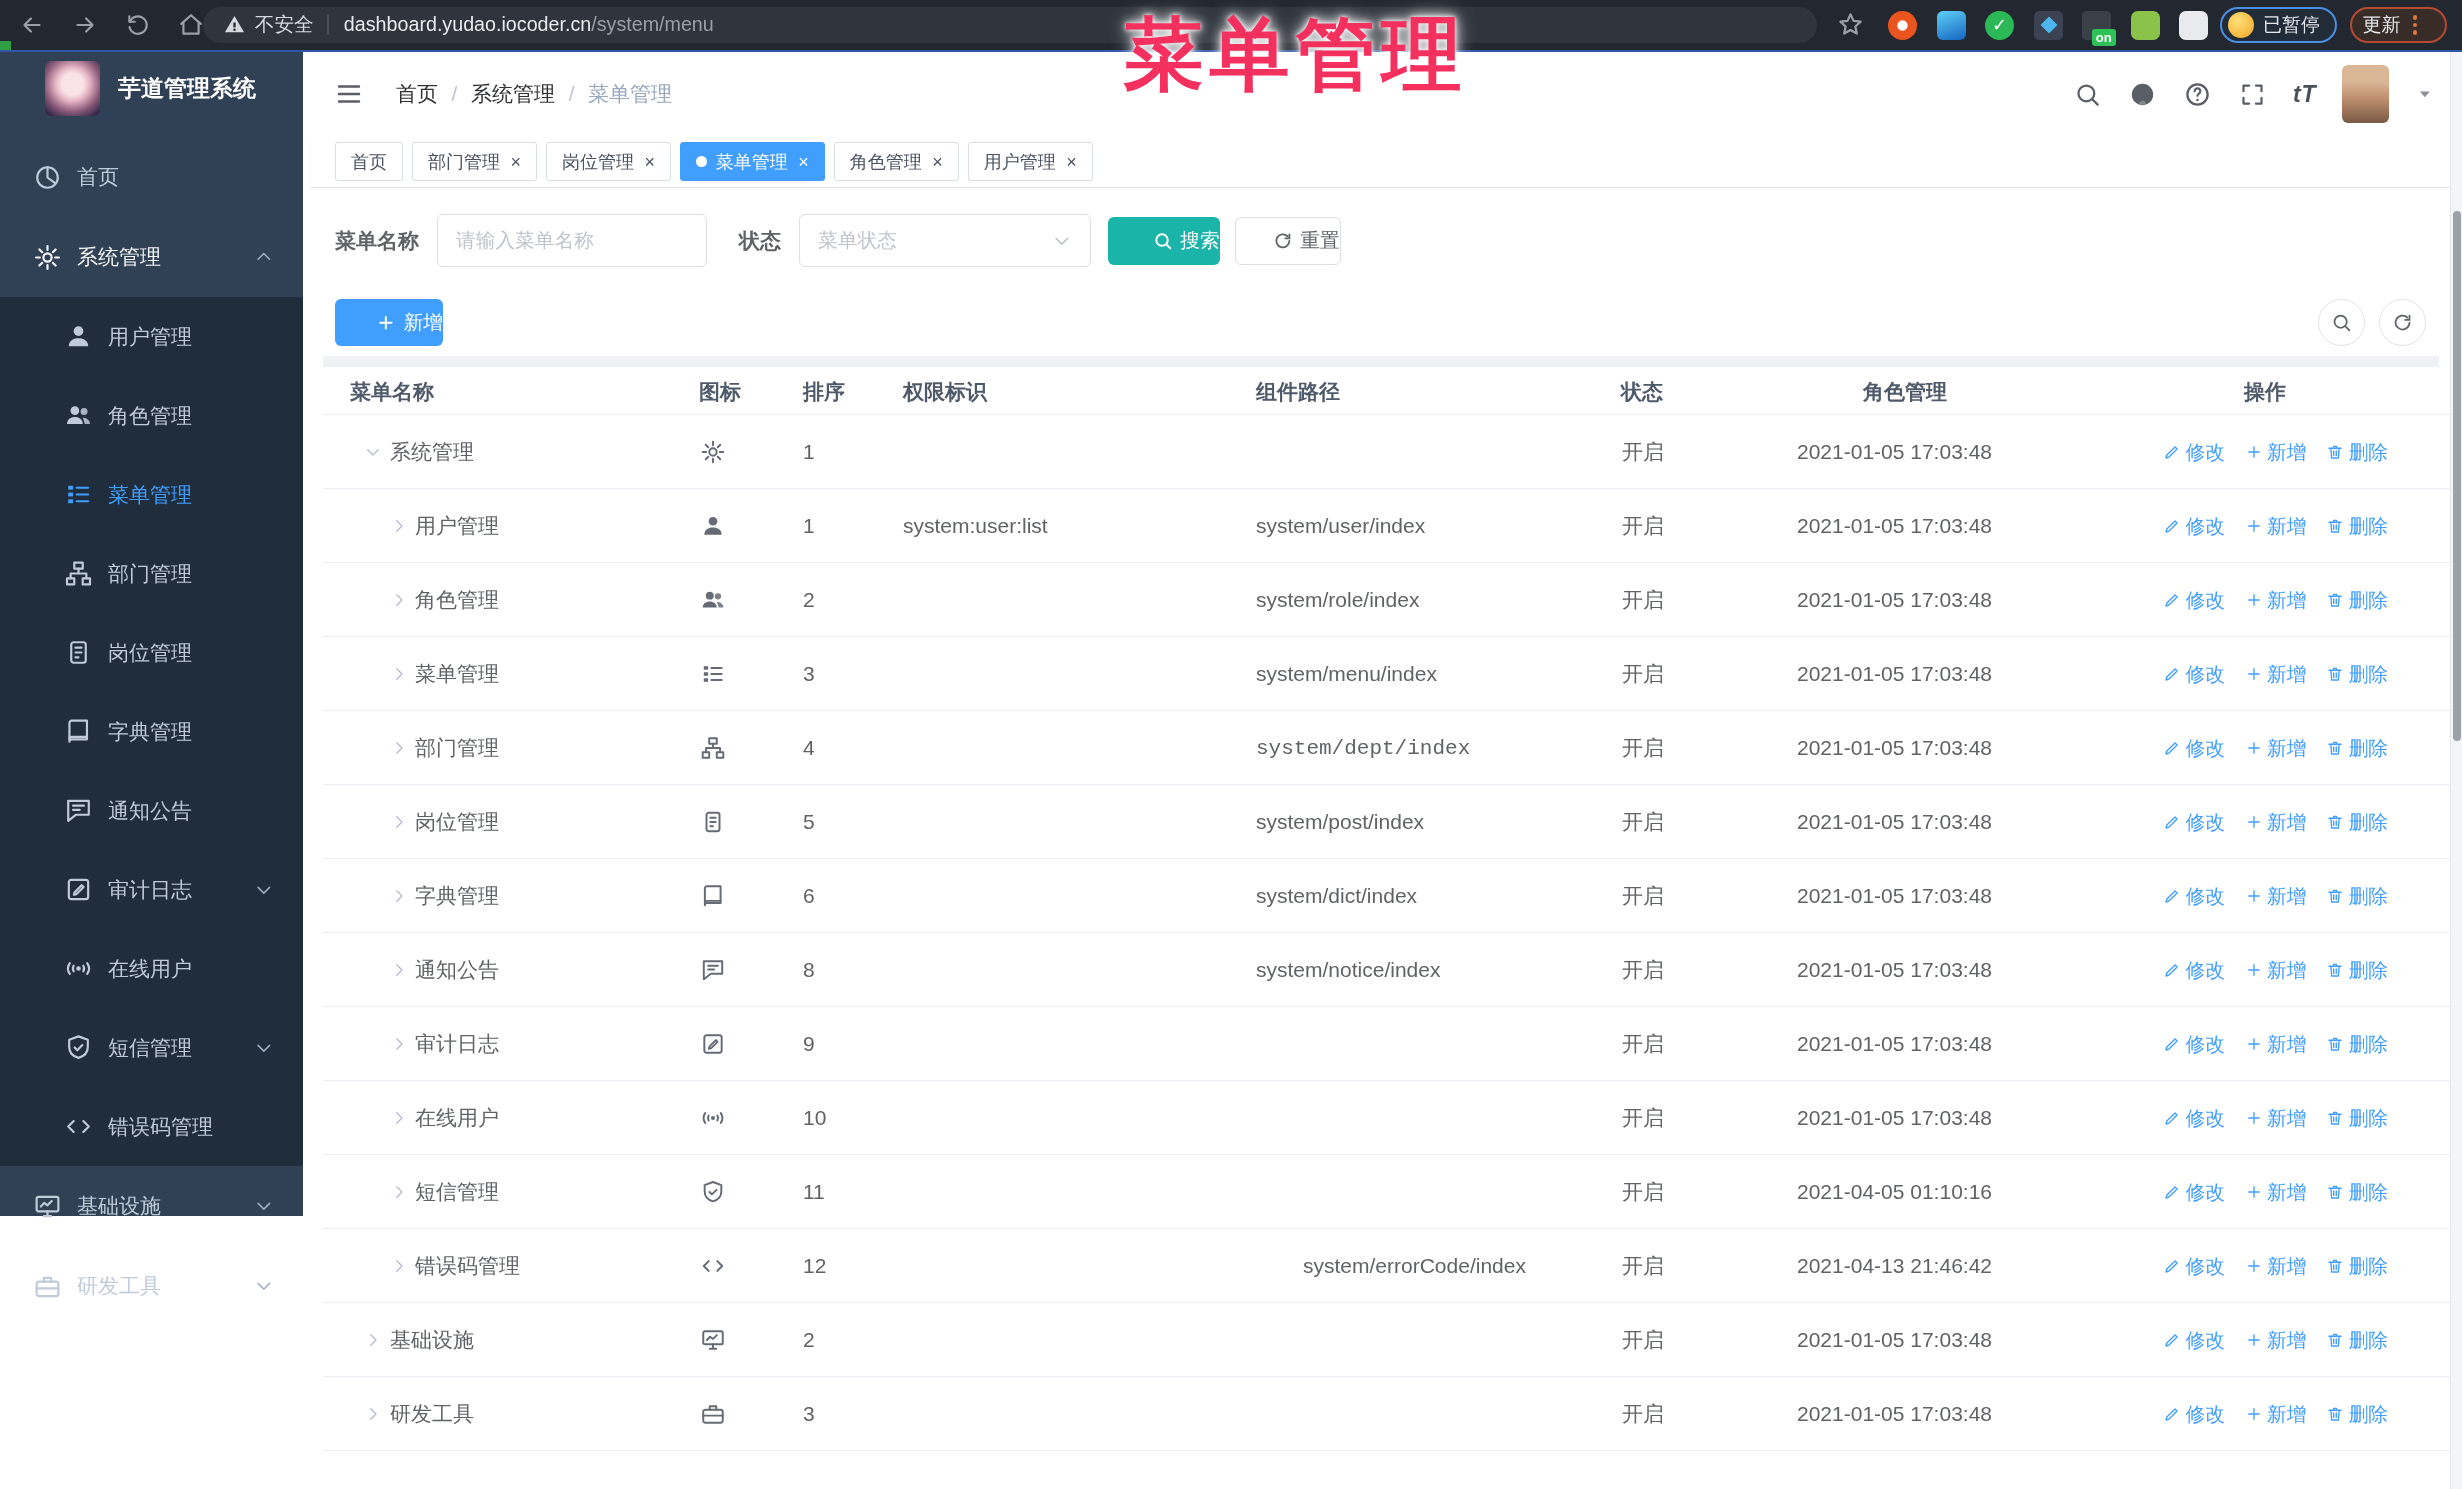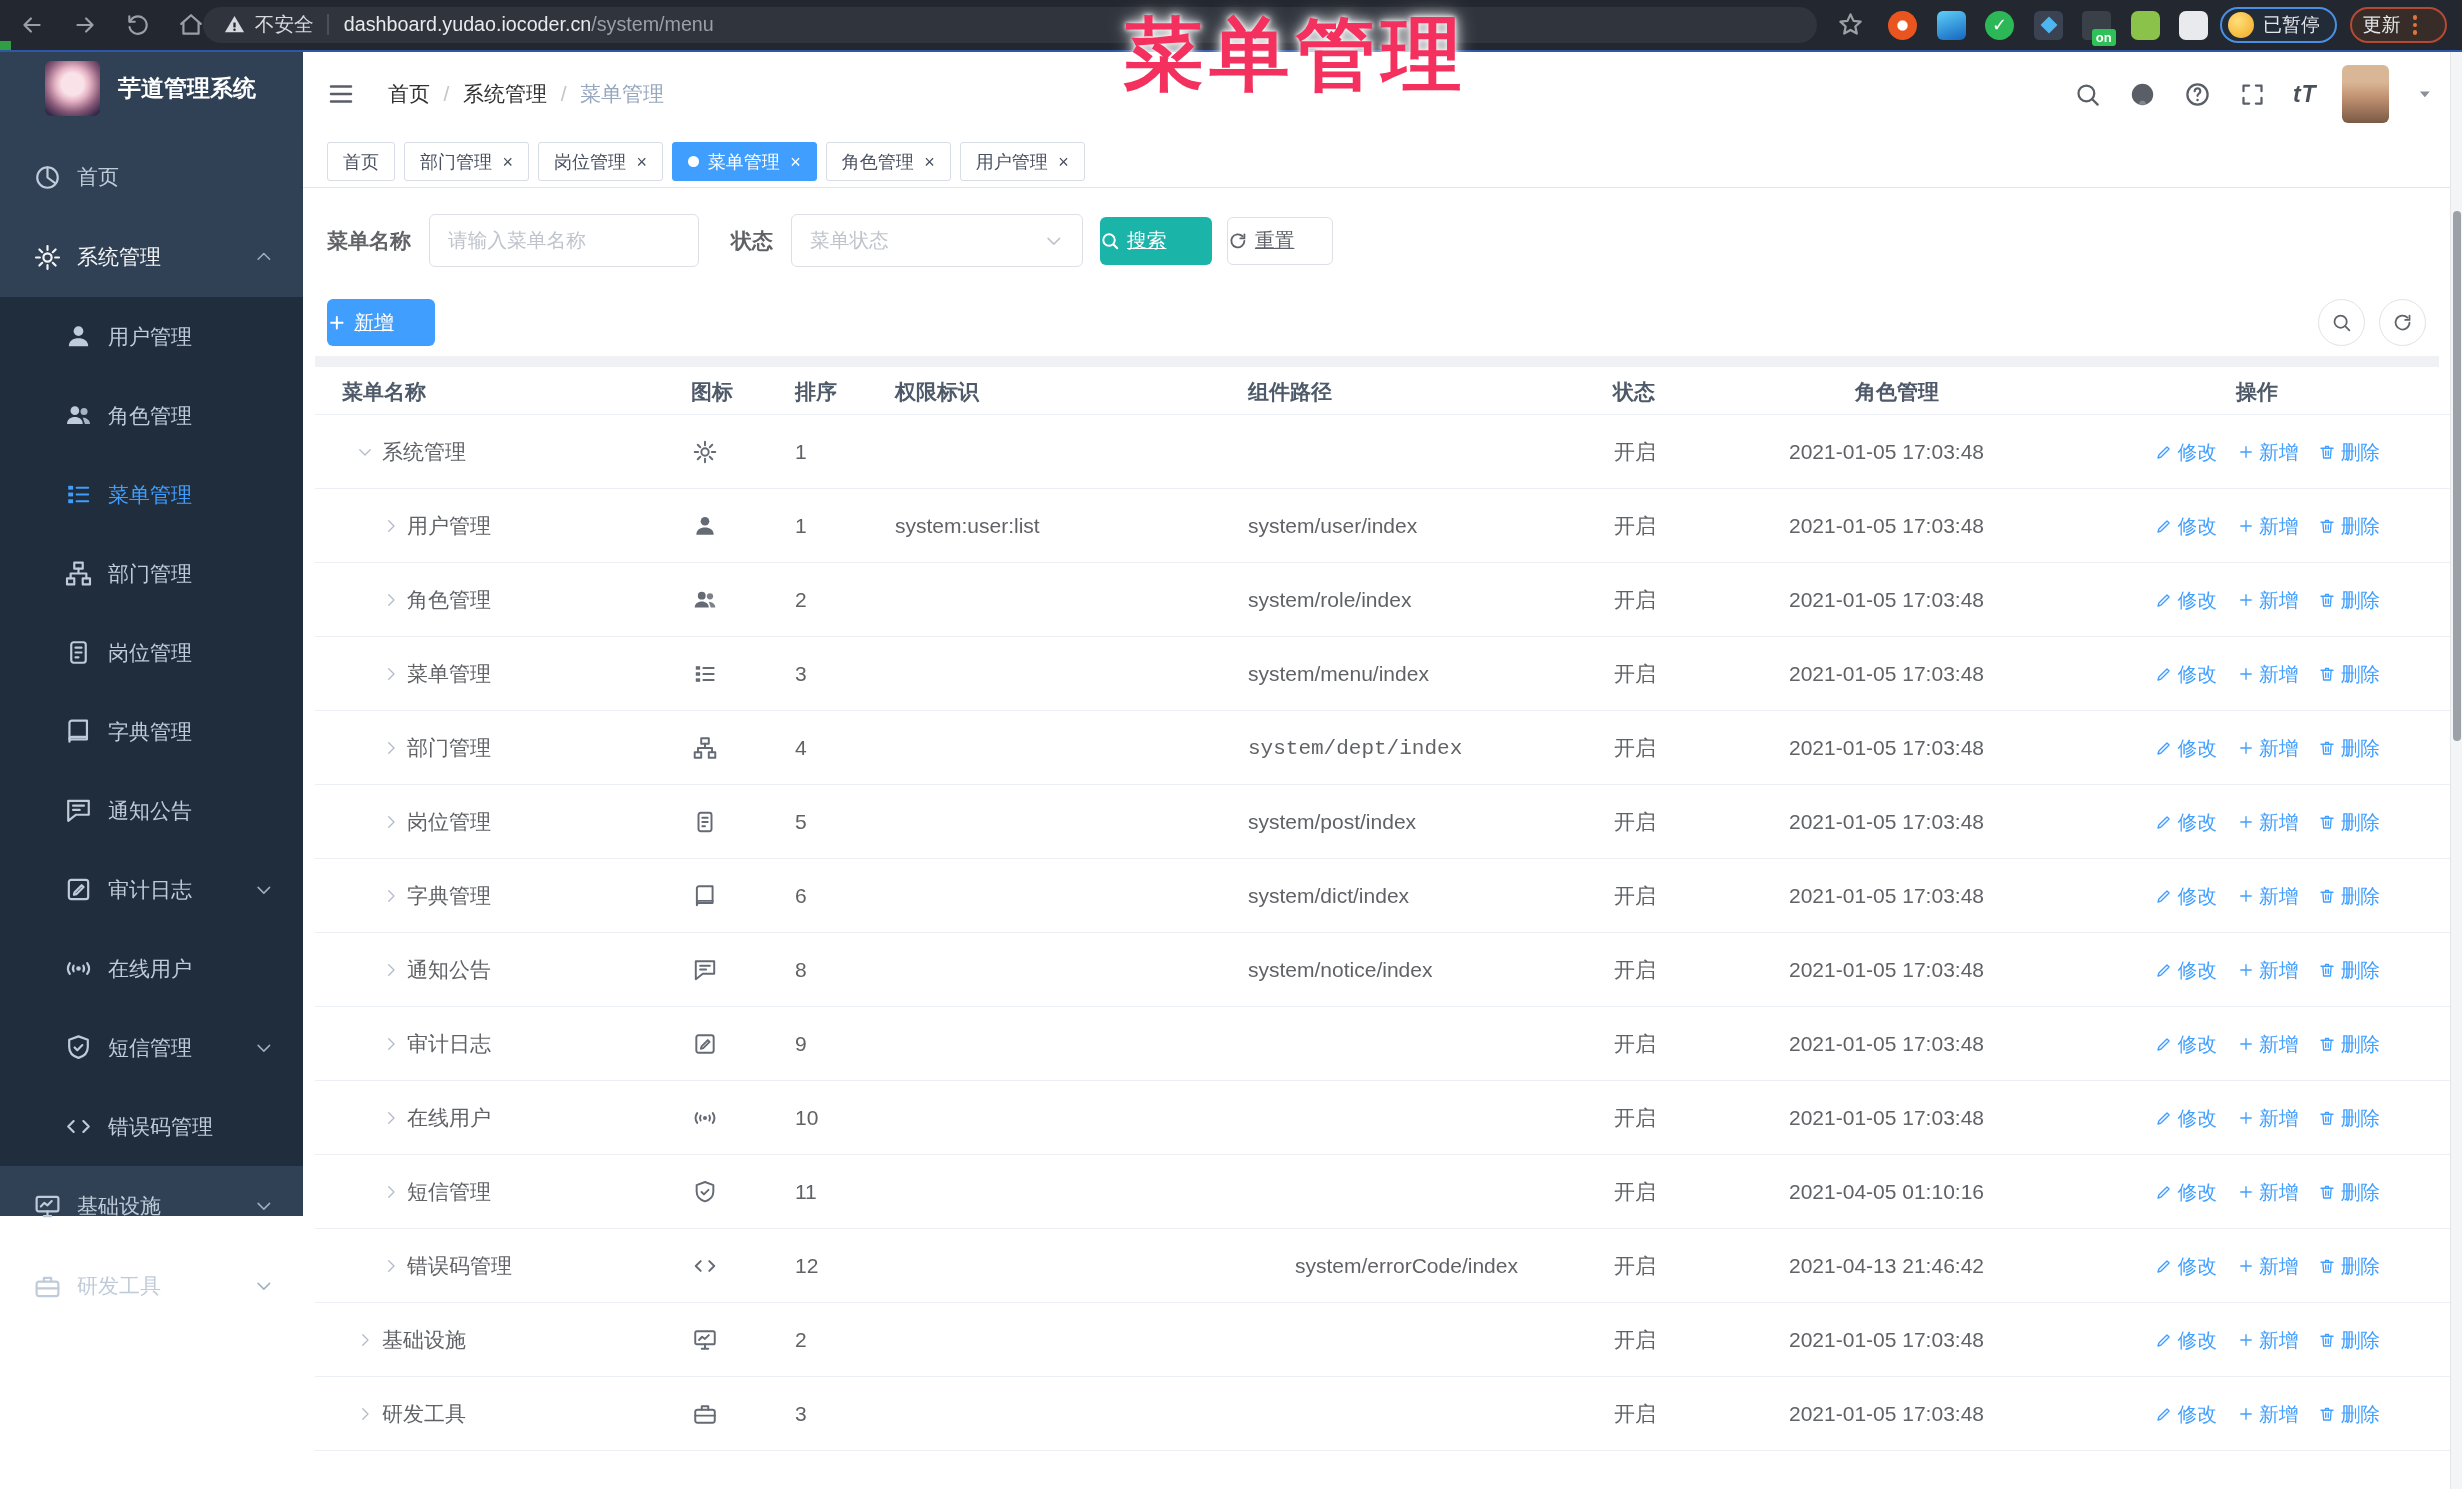--- a/index.html
+++ b/index.html
@@ -41,21 +41,21 @@
   .vdots i { width:4.5px; height:4.5px; border-radius:50%; background:#e0763f; }
   .blue-line { position:absolute; top:50px; left:0; width:2462px; height:2.3px; background:#2e57a8; z-index:5; }
   .green-notch { position:absolute; top:41px; left:0; width:10.6px; height:9px; background:#2f9e44; z-index:6; }
 
   
   .overlay-title { position:absolute; top:1.5px; left:1076px; width:439px; text-align:center; z-index:50;
     font-size:80px; font-weight:bold; letter-spacing:6px; color:#f4315e;
     text-shadow:0 0 4.5px #fff, 0 0 10.6px rgba(255,255,255,.95), 0 0 19.7px rgba(255,255,255,.8); }
 
   
-  .app { position:absolute; top:52px; left:0; width:2462px; height:1164px; display:flex; }
+  .app { position:absolute; top:52px; left:0; width:2462px; height:1164px; display:flex;gap:8px; }
 
   
   .sidebar { width:303px; flex:0 0 303px; background:#304156; position:relative; color:#bfcbd9; }
   .logo-row { height:73px; display:flex; align-items:center; padding-left:45px; gap:18px; }
   .logo-img { width:55px; height:55px; border-radius:6px; flex:0 0 55px;
     background:radial-gradient(circle at 50% 42%, #f9e3e9 0 26%, #e7b6c6 40%, #8a5a79 66%, #35284a 90%); }
   .logo-title { color:#fff; font-size:23px; font-weight:bold; white-space:nowrap; }
   .menu { margin-top:12px; }
   .m-item { height:80px; display:flex; align-items:center; padding-left:33px; font-size:21px; cursor:pointer; position:relative; }
   .m-item .ic { width:29px; height:29px; margin-right:15px; flex:0 0 29px; }
@@ -97,22 +97,22 @@
   .filters { position:absolute; top:26px; left:24px; display:flex; align-items:center; font-size:21px; color:#606266; }
   .f-label { font-weight:bold; margin-right:18px; }
   .f-input { width:270px; height:53px; border:1.5px solid #dcdfe6; border-radius:6px; padding:0 18px; font-size:19.7px;
     color:#606266; outline:none; font-family:"Liberation Sans",sans-serif; }
   .f-input::placeholder { color:#bfc4cc; }
   .f-label2 { font-weight:bold; margin:0 18px 0 32px; }
   .f-select { width:292px; height:53px; border:1.5px solid #dcdfe6; border-radius:6px; padding:0 18px; font-size:19.7px;
     color:#bfc4cc; display:flex; align-items:center; justify-content:space-between; cursor:pointer; background:#fff; }
   .f-select .chev { width:19.7px; height:19.7px; color:#c0c4cc; }
   .f-select .chev svg { width:19.7px; height:19.7px; }
-  .btn { height:48px; border-radius:6px; display:inline-flex; align-items:center; justify-content:flex-start; gap:7.6px;
-    font-size:19.7px; cursor:pointer; border:none; font-family:"Liberation Sans",sans-serif;text-decoration:underline; }
+  .btn { height:48px; border-radius:6px; display:inline-flex; align-items:center; justify-content:flex-end; gap:7.6px;
+    font-size:19.7px; cursor:pointer; border:none; font-family:"Liberation Sans",sans-serif; }
   .btn svg { width:19.7px; height:19.7px; }
   .btn-search { margin-left:16.7px; width:112px; background:#1ab4a8; color:#fff; }
   .btn-reset { margin-left:15px; width:106px; background:#fff; color:#5f6368; border:1.5px solid #dcdfe6; }
   .btn-add { position:absolute; top:111px; left:24px; width:108px; height:47px; background:#409eff; color:#fff; }
   .tool-circles { position:absolute; top:111px; right:36px; display:flex; gap:13.6px; }
   .circ { width:47px; height:47px; border-radius:50%; border:1.5px solid #dfe3e8; background:#fff; color:#5f6368;
     display:flex; align-items:center; justify-content:center; cursor:pointer; }
   .circ svg { width:21px; height:21px; }
   .gray-band { position:absolute; top:168px; left:12px; right:23px; height:10.6px; background:#eff1f4; }
 

